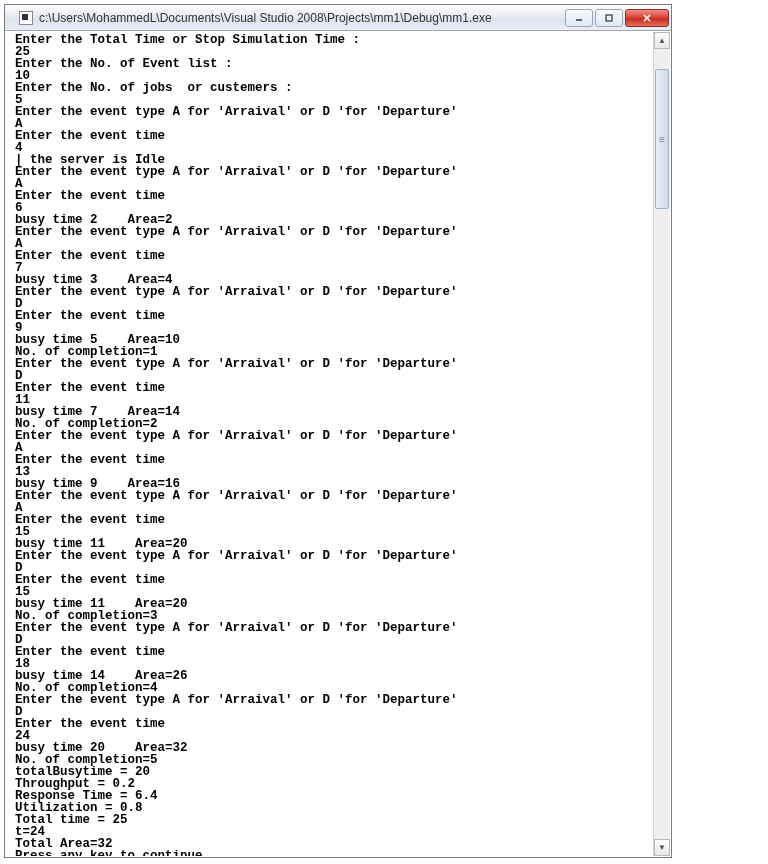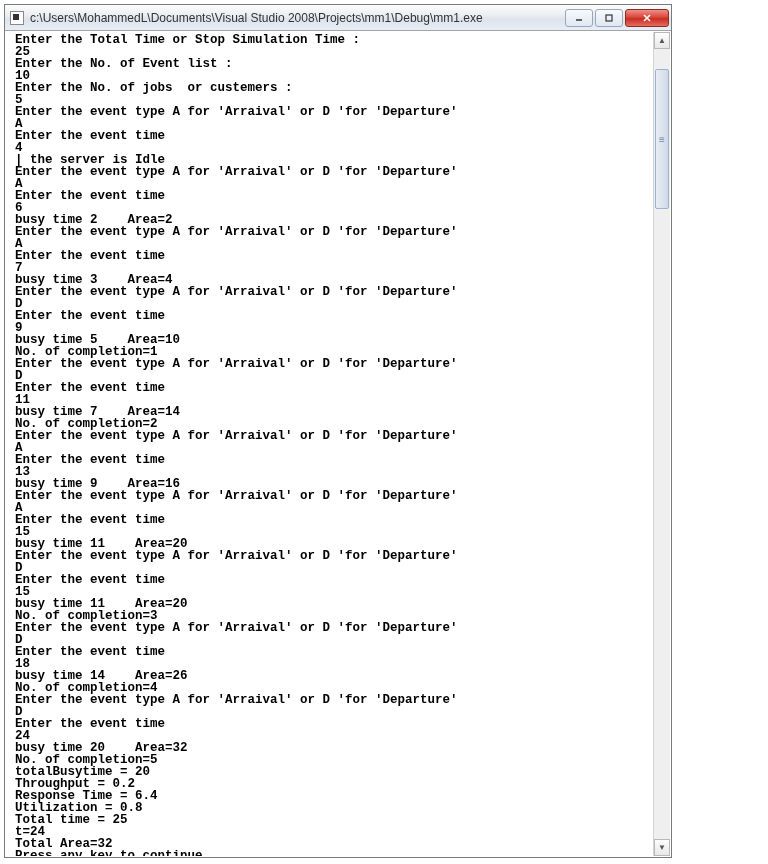--- a/index.html
+++ b/index.html
@@ -17,21 +17,21 @@
       background: #fff;
       position: relative;
       margin: 4px;
     }
     .titlebar {
       height: 26px;
       background: linear-gradient(to bottom, #fdfdfe, #e9ecf1 45%, #dde3ec 55%, #e8eef7);
       border-bottom: 1px solid #a5a5a5;
       display: flex;
       align-items: center;
-      padding: 0 2px 0 5px;
+      padding: 0 2px 0 14px;
       font-size: 12px;
       color: #333;
     }
     .titlebar .icon {
       width: 14px;
       height: 14px;
       background: #fff;
       border: 1px solid #888;
       margin-right: 6px;
       position: relative;

